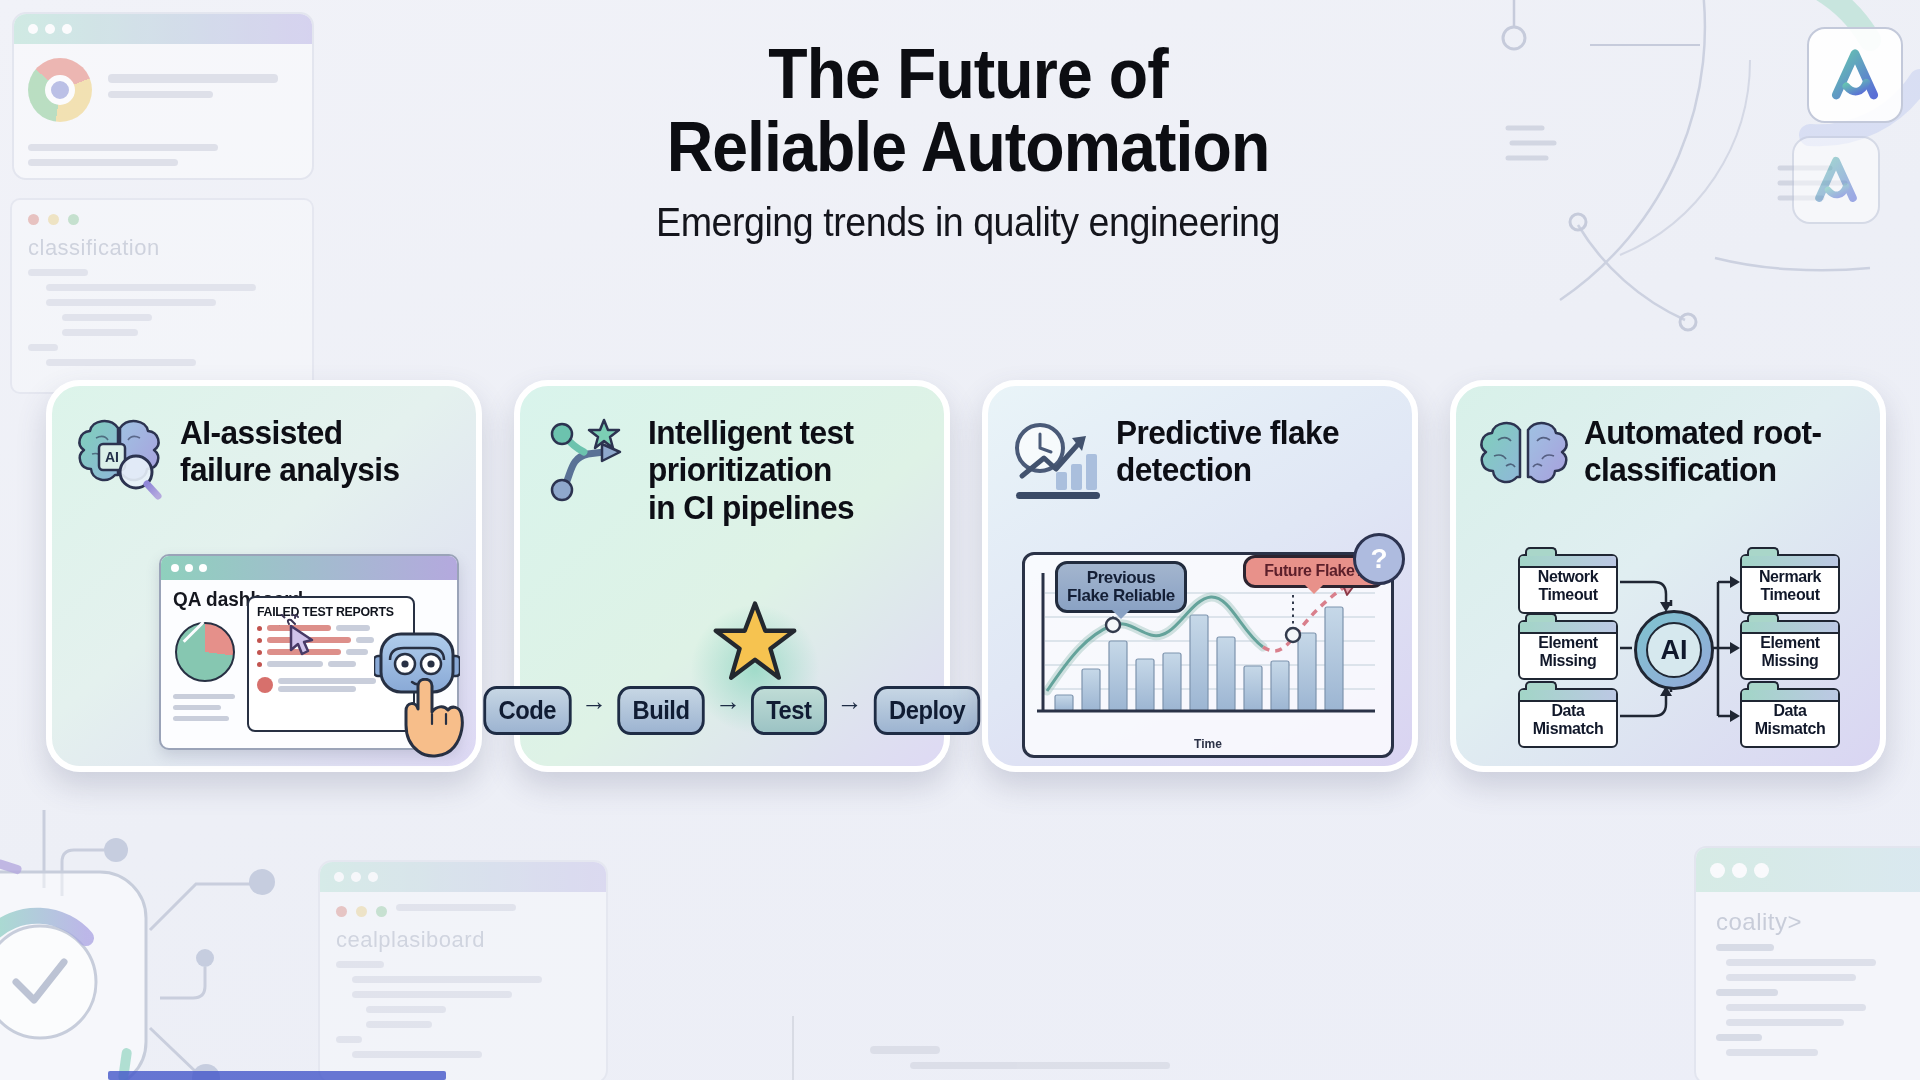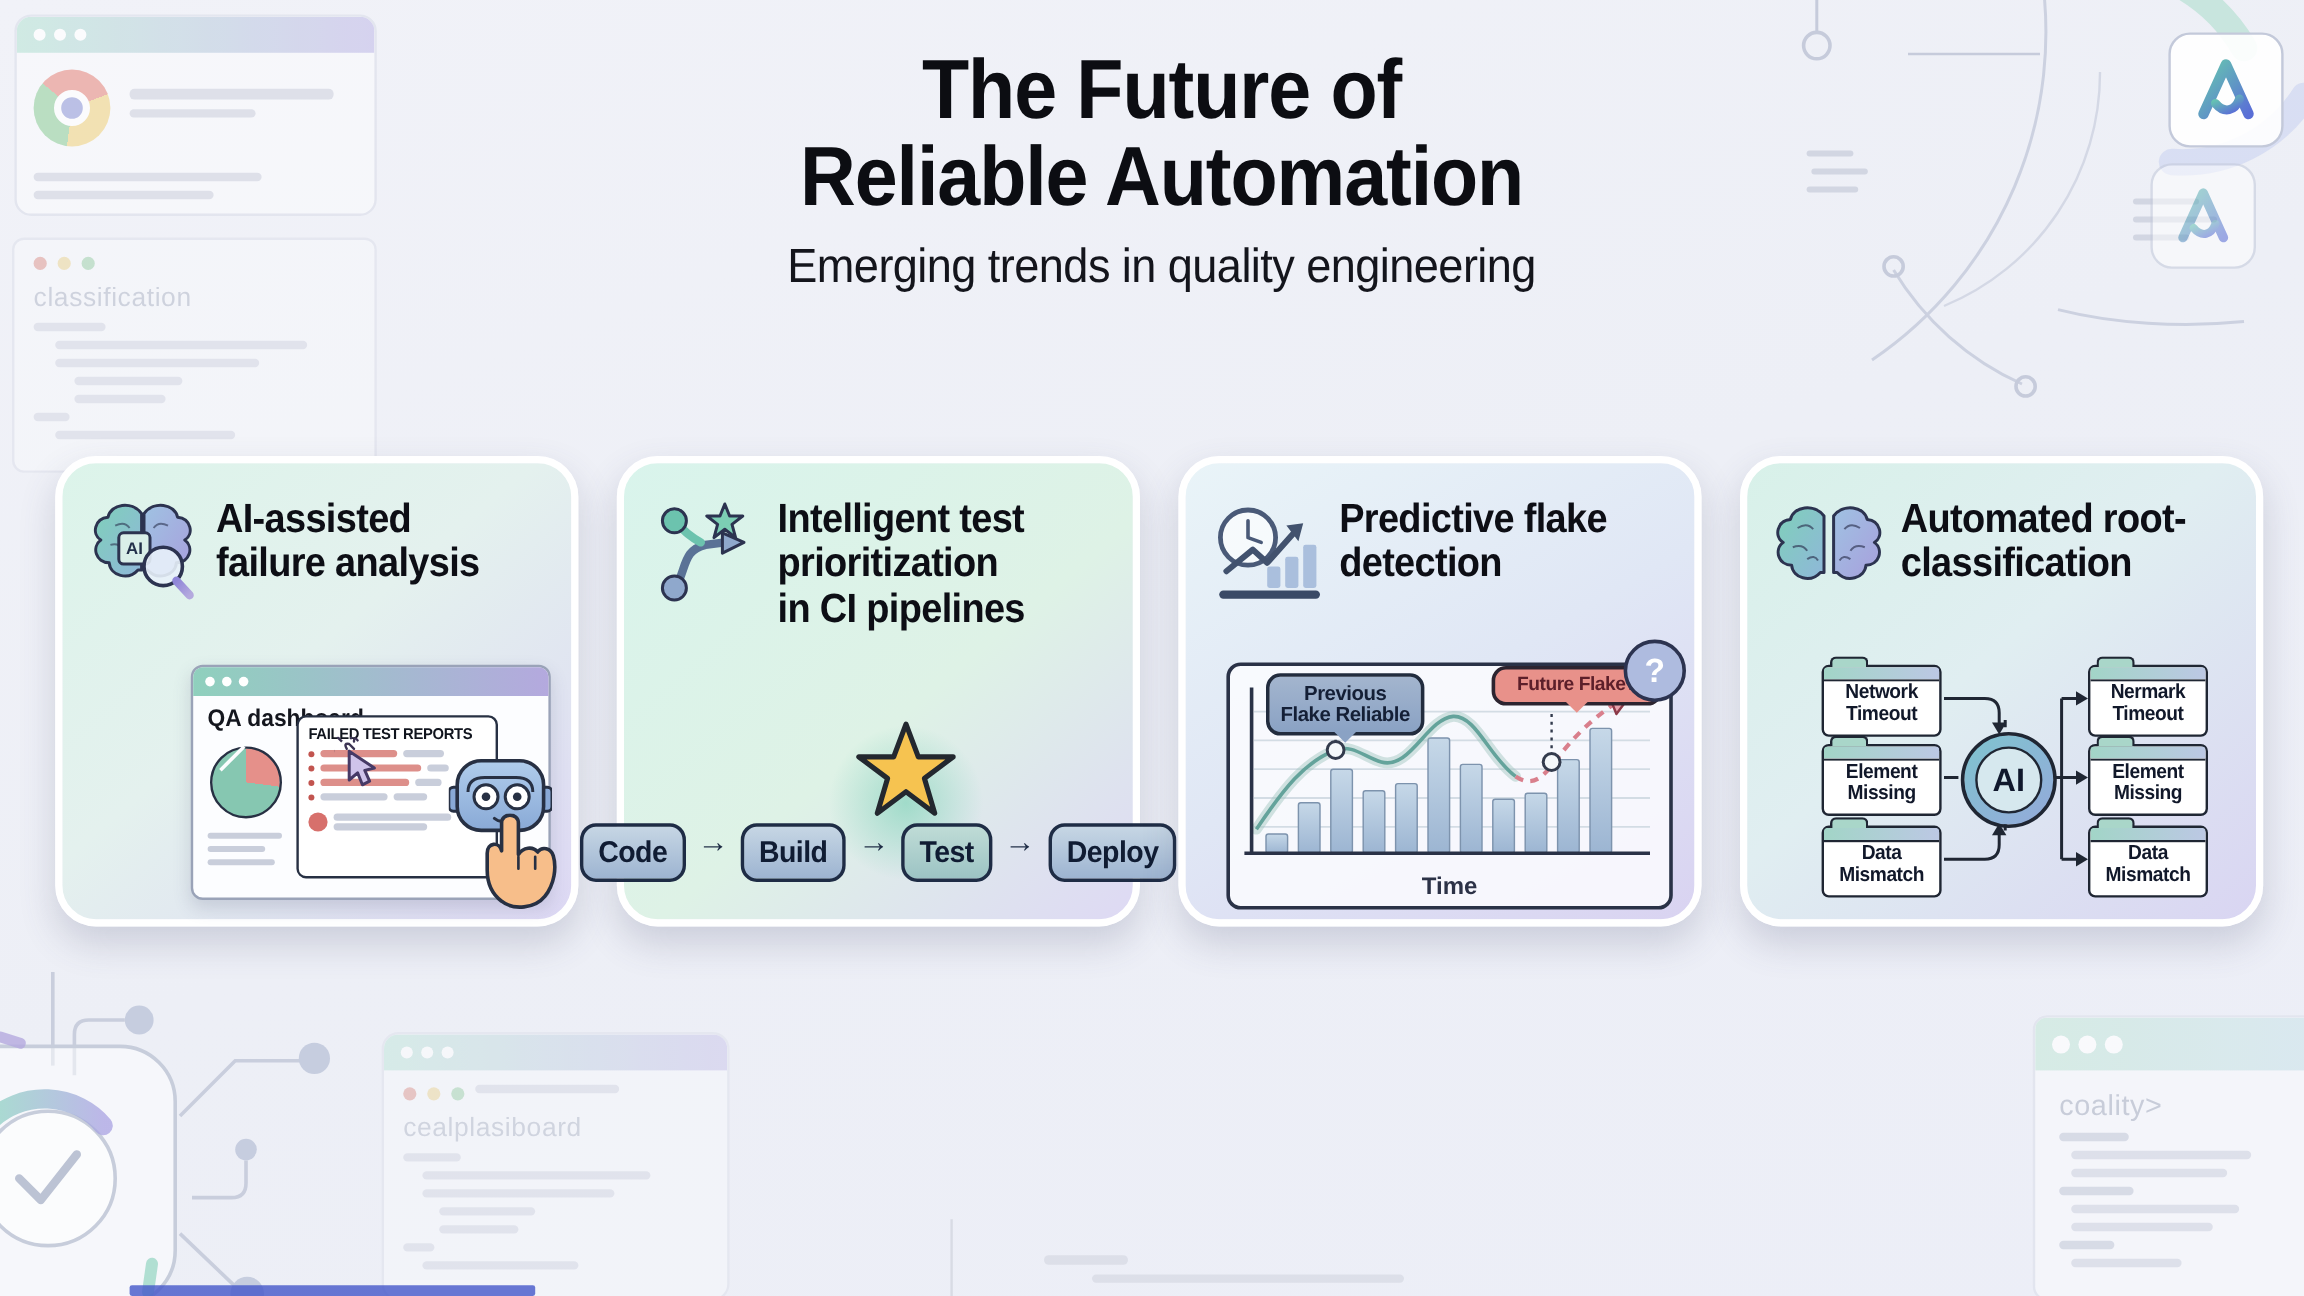--- a/index.html
+++ b/index.html
@@ -94,21 +94,21 @@
   .bubble.prev::after,.bubble.fut::after{content:"";position:absolute;left:50%;bottom:-9px;
     transform:translateX(-50%);border:9px solid transparent;border-bottom:none;}
   .bubble.prev::after{border-top-color:#8aa2c4;}
   .bubble.fut{left:204px;top:0px;width:118px;color:#5c1f2a;border:3px solid #2c2430;
     background:#e8918a;font-size:16px;margin-left:14px;}
   .bubble.fut::after{border-top-color:#e8918a;}
   .qcircle{position:absolute;right:-14px;top:-22px;width:46px;height:46px;border-radius:50%;
     background:#aebbdf;border:3px solid #2c3350;color:#fff;font-size:28px;font-weight:bold;
     display:flex;align-items:center;justify-content:center;}
   .timelabel{position:absolute;left:0;right:0;bottom:4px;text-align:center;
-    font-size:20px;font-weight:bold;color:#2c3247;}
+    font-size:12px;font-weight:bold;color:#2c3247;}
   
   .folder{position:absolute;width:100px;background:#fff;border:2.5px solid #1f2633;
     border-radius:6px;text-align:center;padding:12px 2px 7px 2px;box-sizing:border-box;}
   .folder::before{content:"";position:absolute;left:5px;top:-9px;width:32px;height:9px;
     background:#a9d6c9;border:2.5px solid #1f2633;border-bottom:none;border-radius:5px 5px 0 0;box-sizing:border-box;}
   .folder-strip{position:absolute;left:0;top:0;right:0;height:10px;border-radius:3px 3px 0 0;
     border-bottom:2.5px solid #1f2633;background:linear-gradient(90deg,#a2d5c7,#bcc8e4);}
   .folder-line{font-size:17px;font-weight:bold;line-height:1.08;color:#11182a;letter-spacing:-.4px;
     transform:scaleX(.94);}
   .aicircle{position:absolute;left:178px;top:224px;width:74px;height:74px;border-radius:50%;

